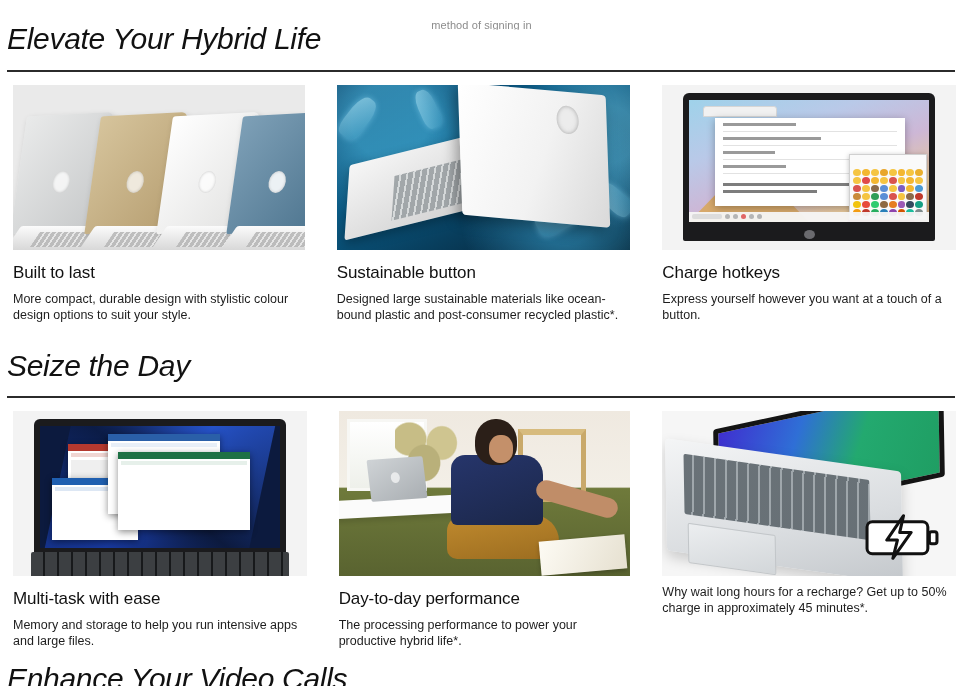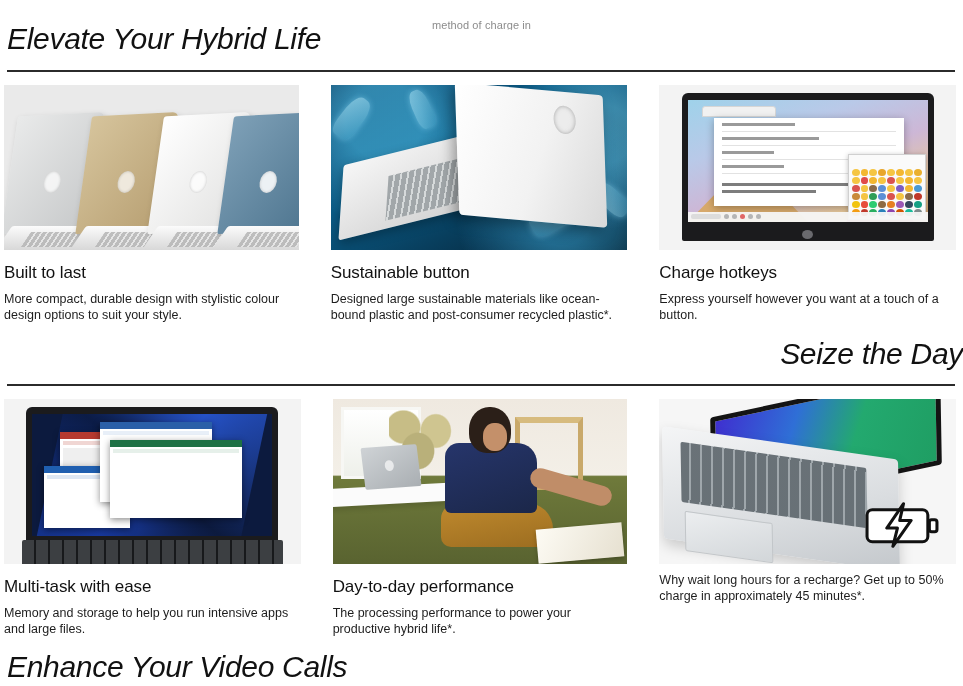--- a/index.html
+++ b/index.html
@@ -48,21 +48,21 @@
   .rule {
     height: 0;
     border-top: 2px solid #2b2b2b;
     margin: 13px 8px 0 7px;
   }
 
   
   .grid {
     display: flex;
     gap: 32px;
-    padding: 13px 7px 0 4px;
+    padding: 13px 7px 0 13px;
   }
   .card { width: 300px; }
   .card.wide { width: 302px; }
 
   .thumb {
     width: 100%;
     height: 165px;
     background: #f3f3f3;
     position: relative;
     overflow: hidden;
@@ -461,21 +461,21 @@
     position: absolute;
     right: 16px; bottom: 16px;
     width: 76px; height: 46px;
   }
 </style>
 </head>
 <body>
 
 <div class="page">
 
-  <div class="top-cut">method of charge in</div>
+  <div class="top-cut">method of signing in</div>
 
   <h2 class="section-title" style="margin-top:22px;">Elevate Your Hybrid Life</h2>
   <div class="rule"></div>
 
   <div class="grid">
 
     <div class="card">
       <div class="thumb lids">
         <div class="lid" style="left:6px;  background:linear-gradient(125deg,#e9eaea,#c6c8c9);">
           <span class="hp"></span>
@@ -613,21 +613,21 @@
             <span class="hp-dot"></span>
           </div>
         </div>
       </div>
       <h3 class="card-title">Charge hotkeys</h3>
       <p class="card-desc">Express yourself however you want at a touch of a button.</p>
     </div>
 
   </div>
 
-  <h2 class="section-title" style="margin-top:14px;text-align:right;">Seize the Day</h2>
+  <h2 class="section-title" style="margin-top:26px;">Seize the Day</h2>
   <div class="rule"></div>
 
   <div class="grid">
 
     <div class="card wide">
       <div class="thumb">
         <div class="laptop-frame">
           <div class="laptop-screen">
             <div class="mt-wall"></div>
 

